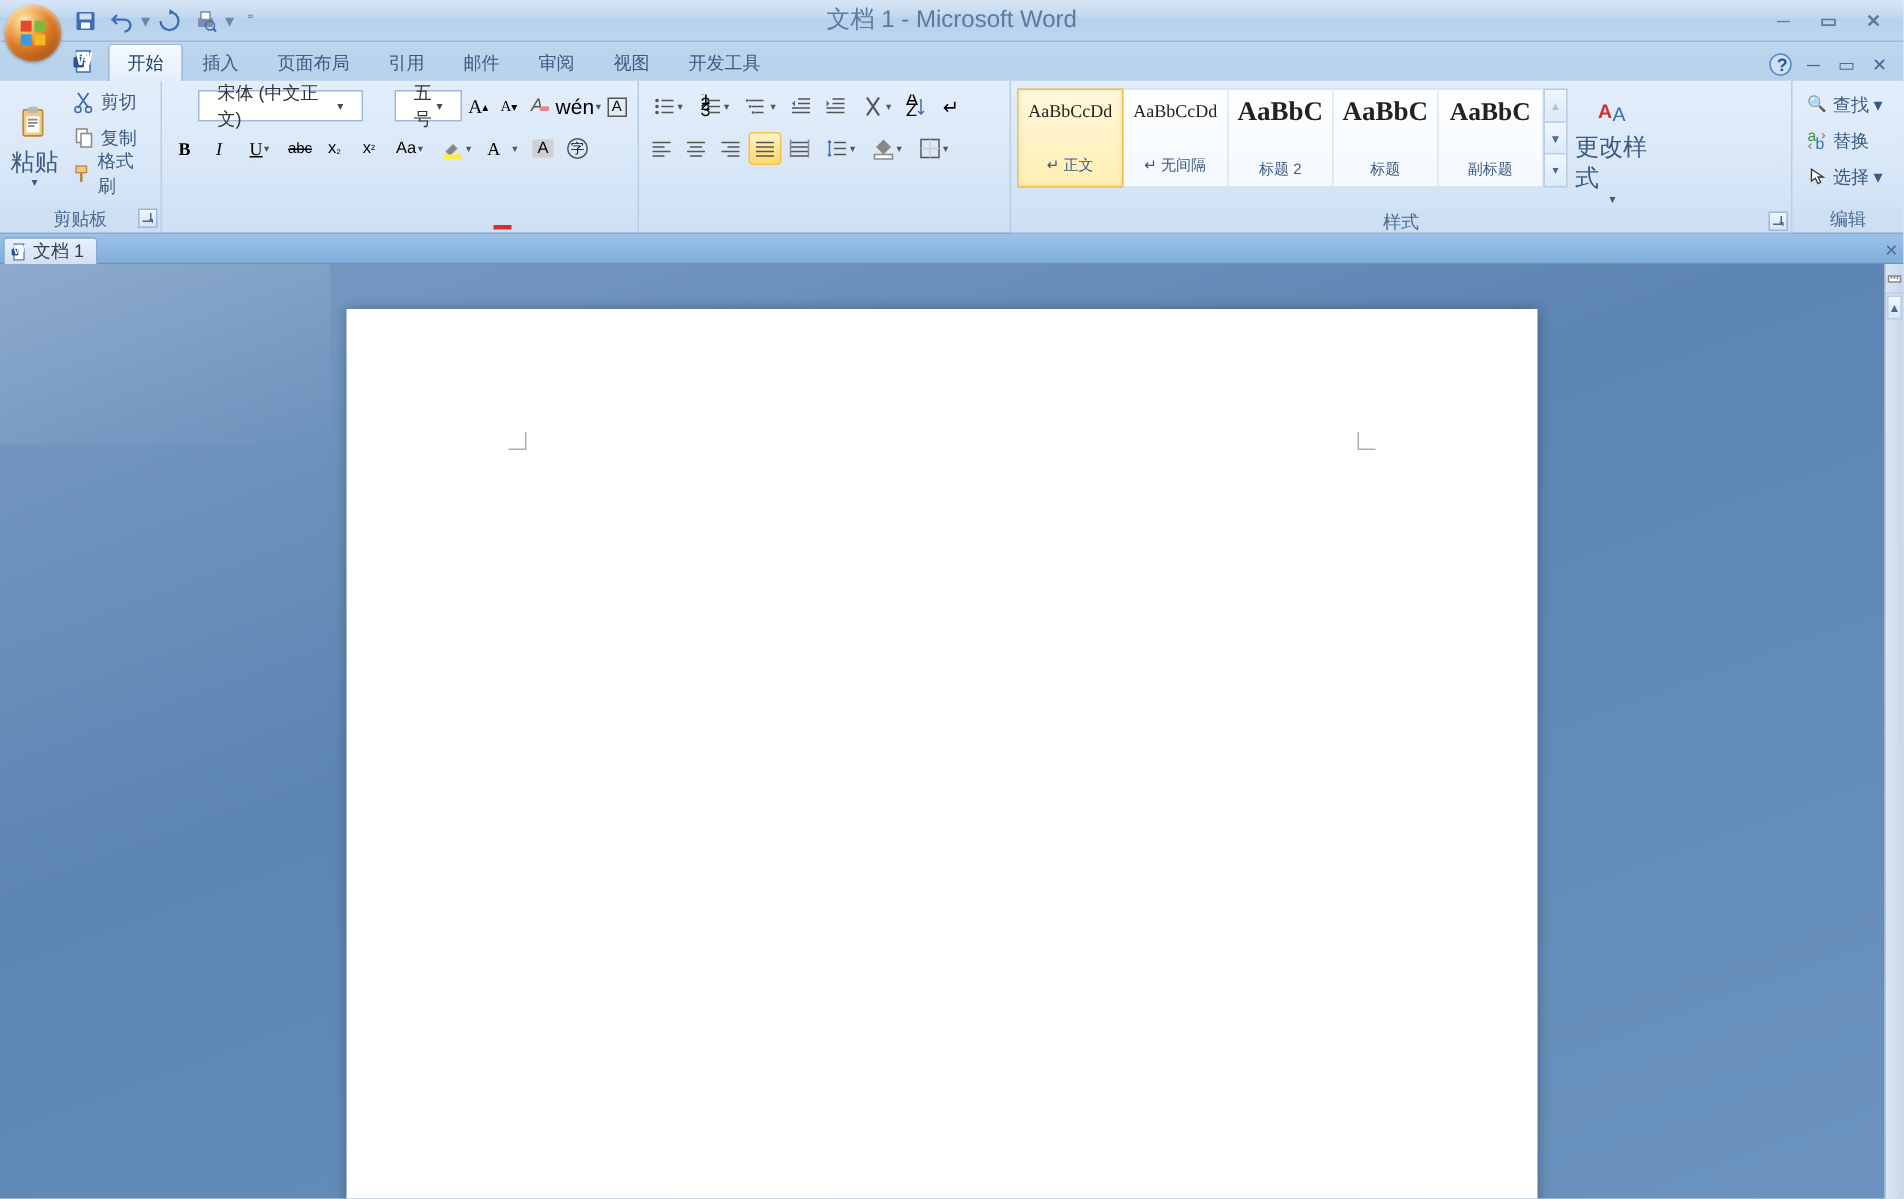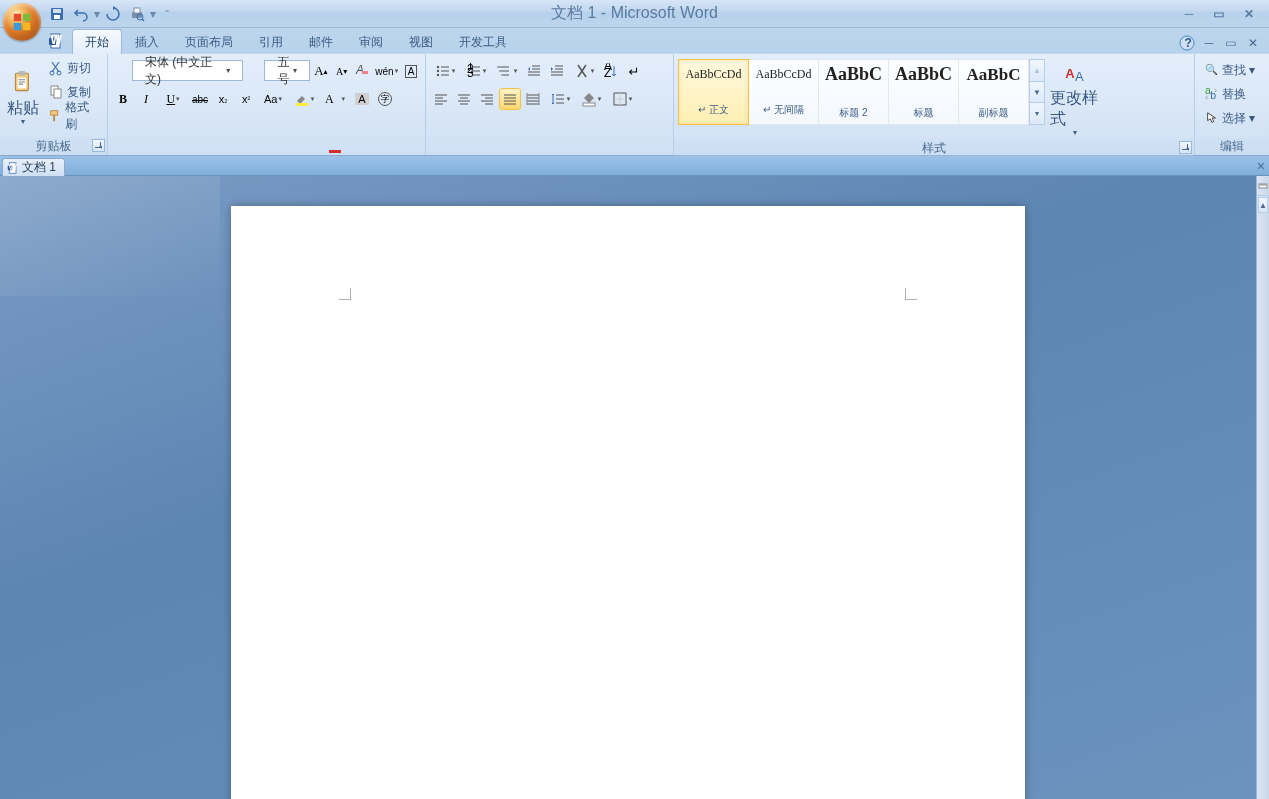--- a/index.html
+++ b/index.html
@@ -225,21 +225,21 @@
             <span style="font-family:serif;font-size:10px;">A</span>
             <span style="font-size:8px;">▾</span>
           </div>
         <div class="sq-btn">
             <svg class="icon" viewBox="0 0 16 16">
               <text x="2" y="11" font-size="9" font-style="italic" fill="#555">A</text>
               <rect x="8" y="8" width="6" height="3" fill="#f27f8f"></rect>
             </svg>
           </div>
         <div class="sq-btn split">
-            <span style="font-size:10px;">wén</span>
+            <span style="font-size:14px;">wén</span>
             <span class="dd-sm">▾</span>
           </div>
         <div class="sq-btn">
             <span style="border:1px solid #555;padding:0 2px;font-size:10px;">A</span>
           </div>
       </div>
       <div class="row-btns">
         <div class="sq-btn">
             <b style="font-family:serif;">B</b>
           </div>

